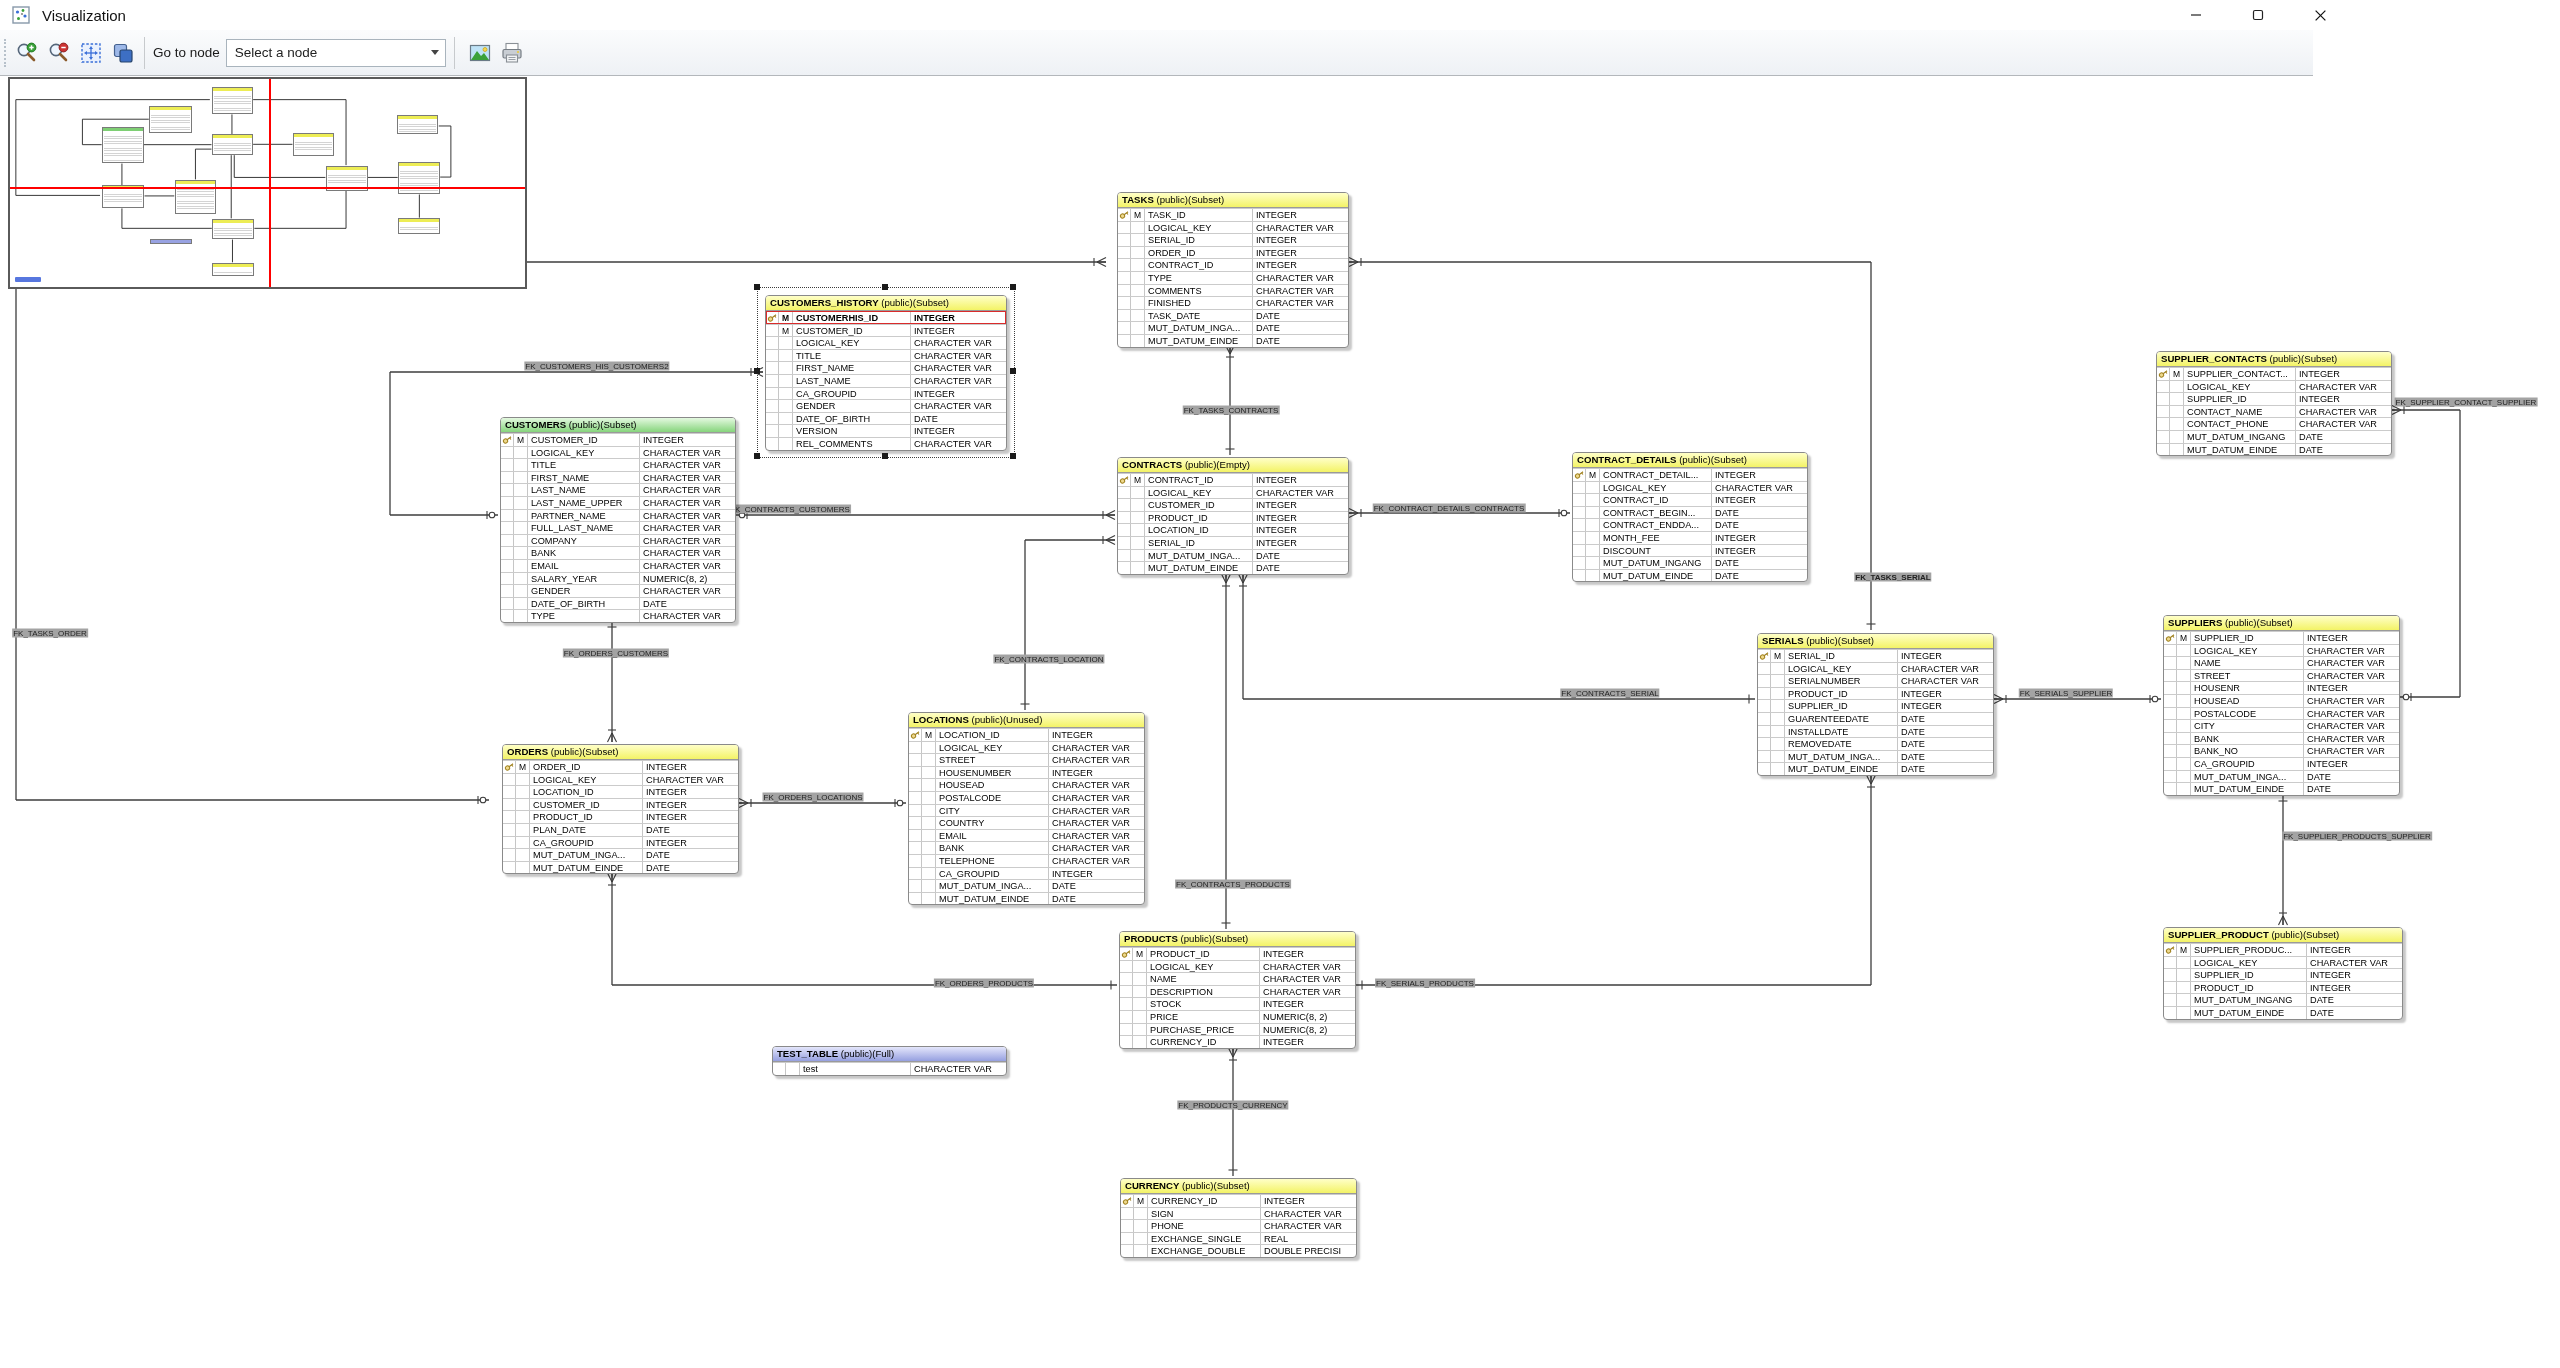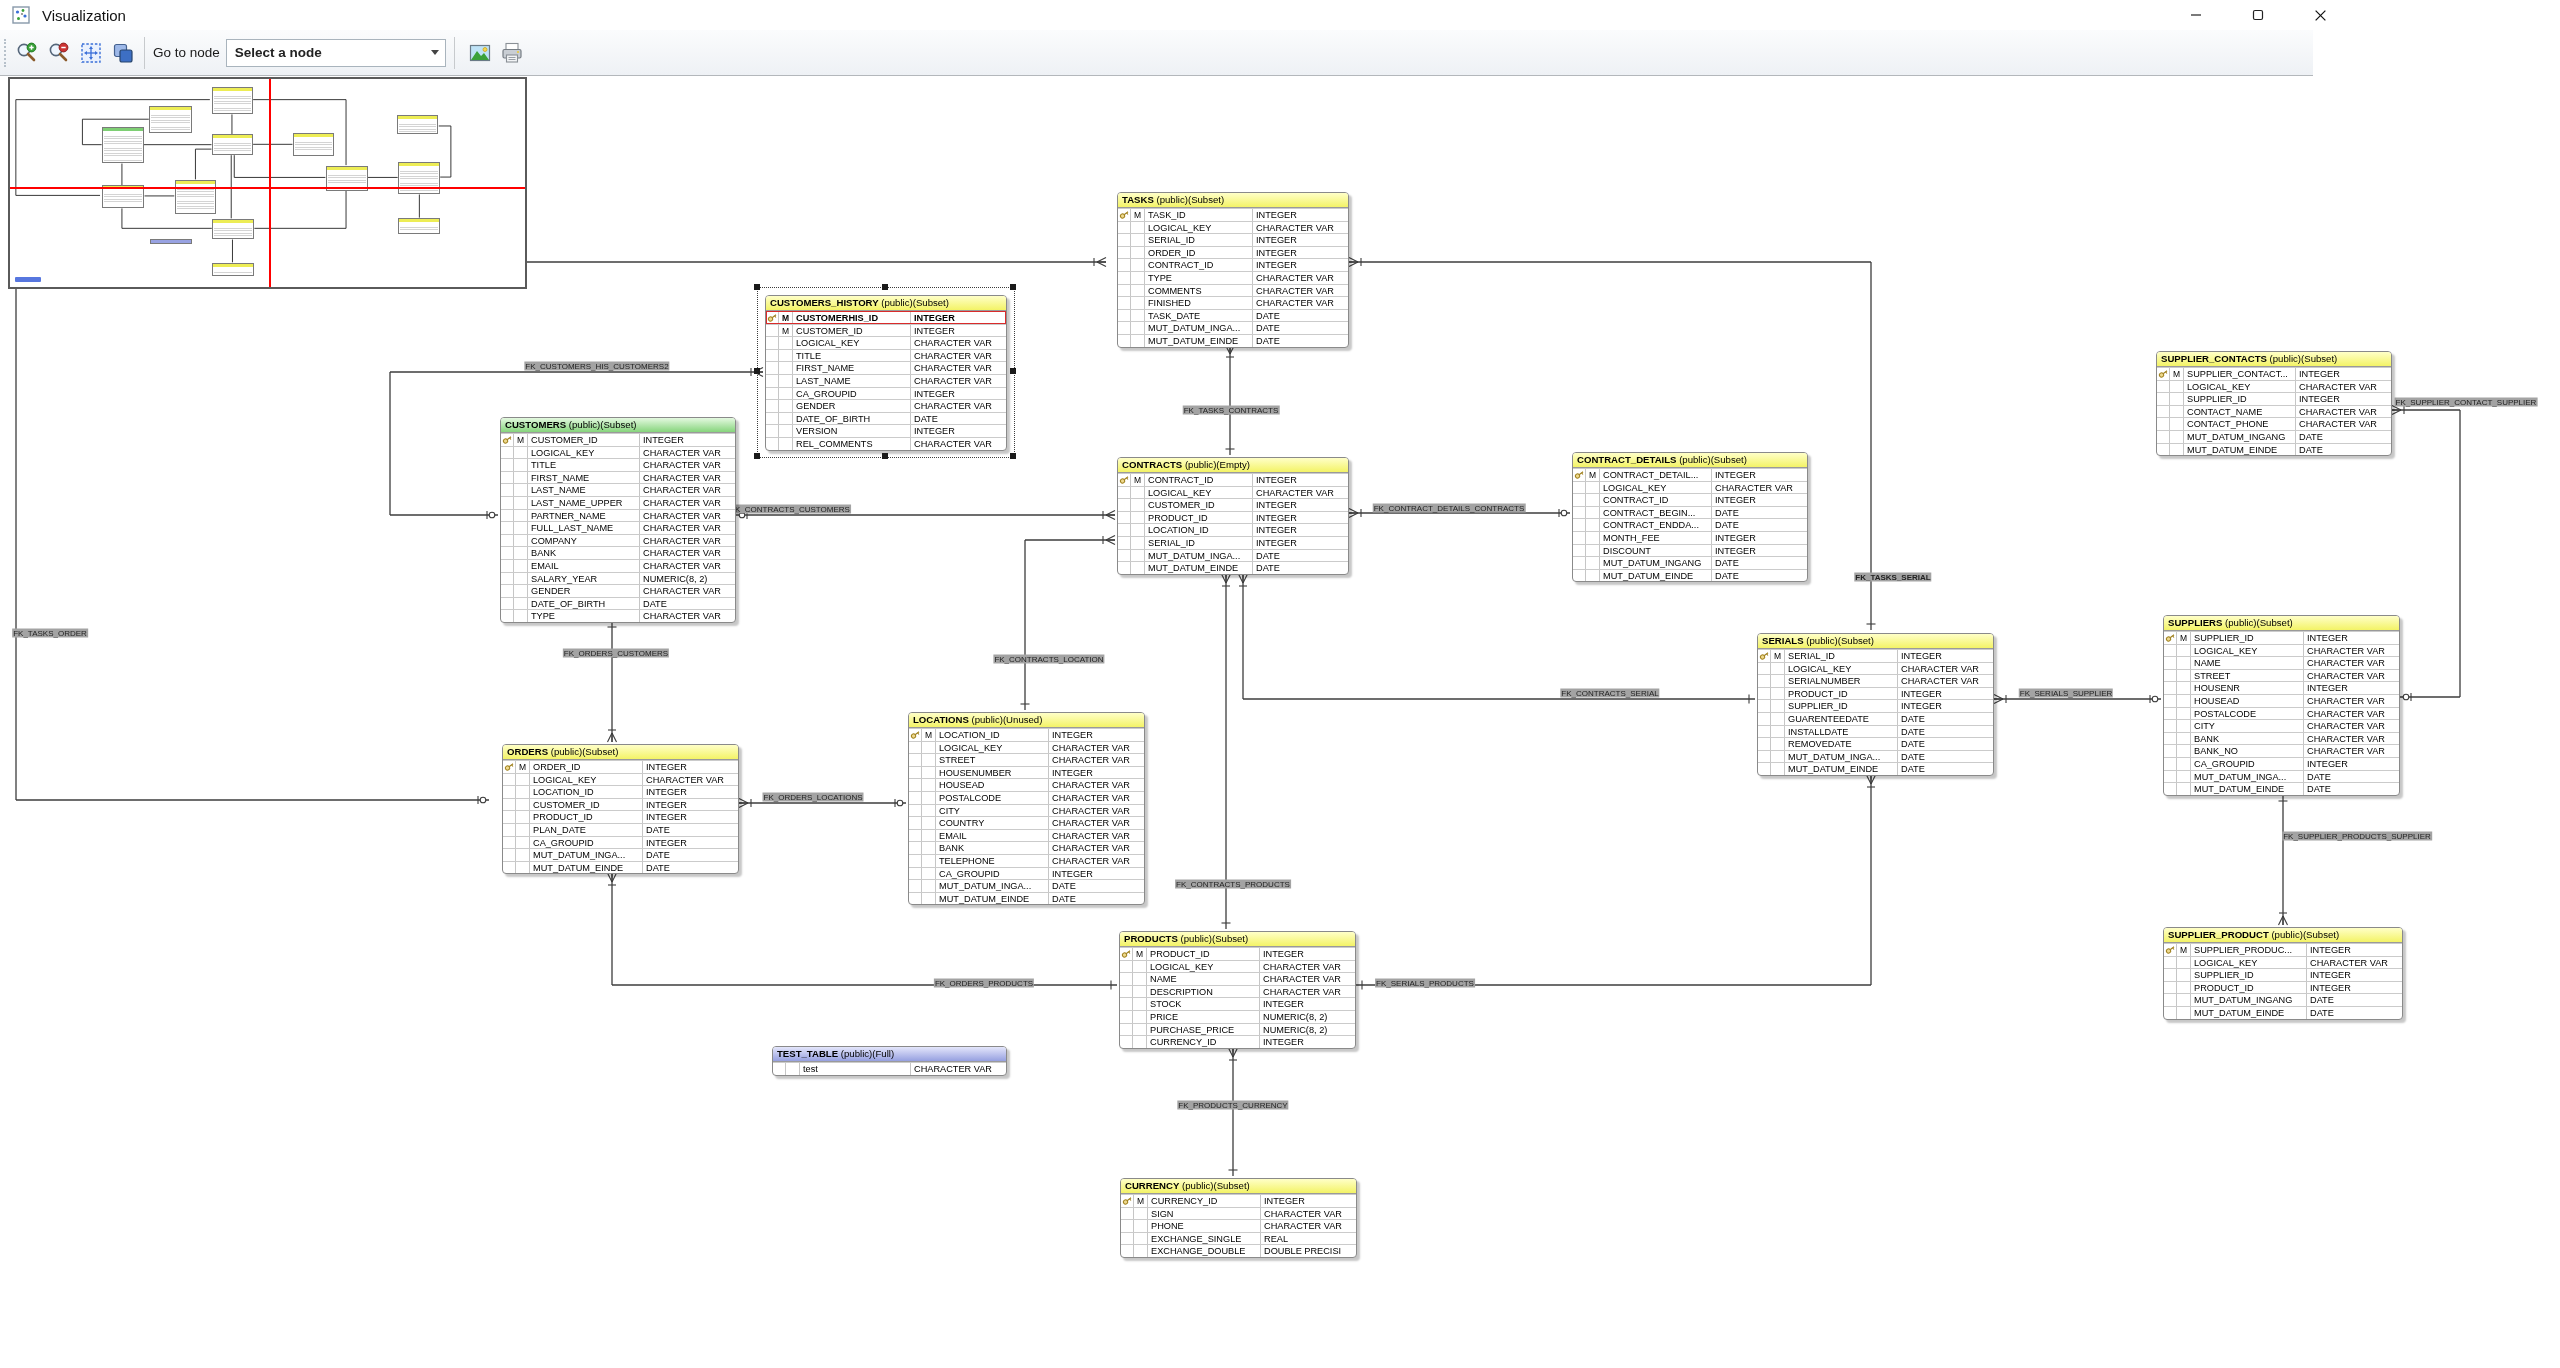--- a/index.html
+++ b/index.html
@@ -27,21 +27,21 @@
   .tb-btn{
     width:26px;height:26px;margin-left:6px;border:0;background:transparent;padding:1px;
     display:flex;align-items:center;justify-content:center;cursor:pointer;
   }
   .tb-sep{width:1px;height:32px;background:#c7cacd;margin:0 6px 0 8px;}
   .tb-label{font-size:13.5px;color:#1a1a1a;padding:0 6px 0 2px;}
   .tb-combo{
     width:218px;height:26px;background:#ffffff;border:1px solid #a9b4bd;
     display:flex;align-items:center;position:relative;
   }
-  .tb-combo .combo-text{font-size:13.5px;color:#222;padding-left:8px;flex:1;font-weight:bold;}
+  .tb-combo .combo-text{font-size:13.5px;color:#222;padding-left:8px;flex:1;}
   .combo-arrow-zone{width:20px;height:100%;display:flex;align-items:center;justify-content:center;}
   .combo-arrow{width:0;height:0;border-left:4.5px solid transparent;border-right:4.5px solid transparent;border-top:5.5px solid #444;}
   
   #lines-svg{position:absolute;left:0;top:0;z-index:1;}
   .fk-label{
     position:absolute;z-index:2;font-size:8px;color:#222;background:#a3a3a3;
     padding:0 1px;white-space:nowrap;transform:translate(-50%,-50%);letter-spacing:0;
   }
   .db-table{
     position:absolute;z-index:3;background:#ffffff;border:1px solid #8a8a8a;border-radius:4px;

